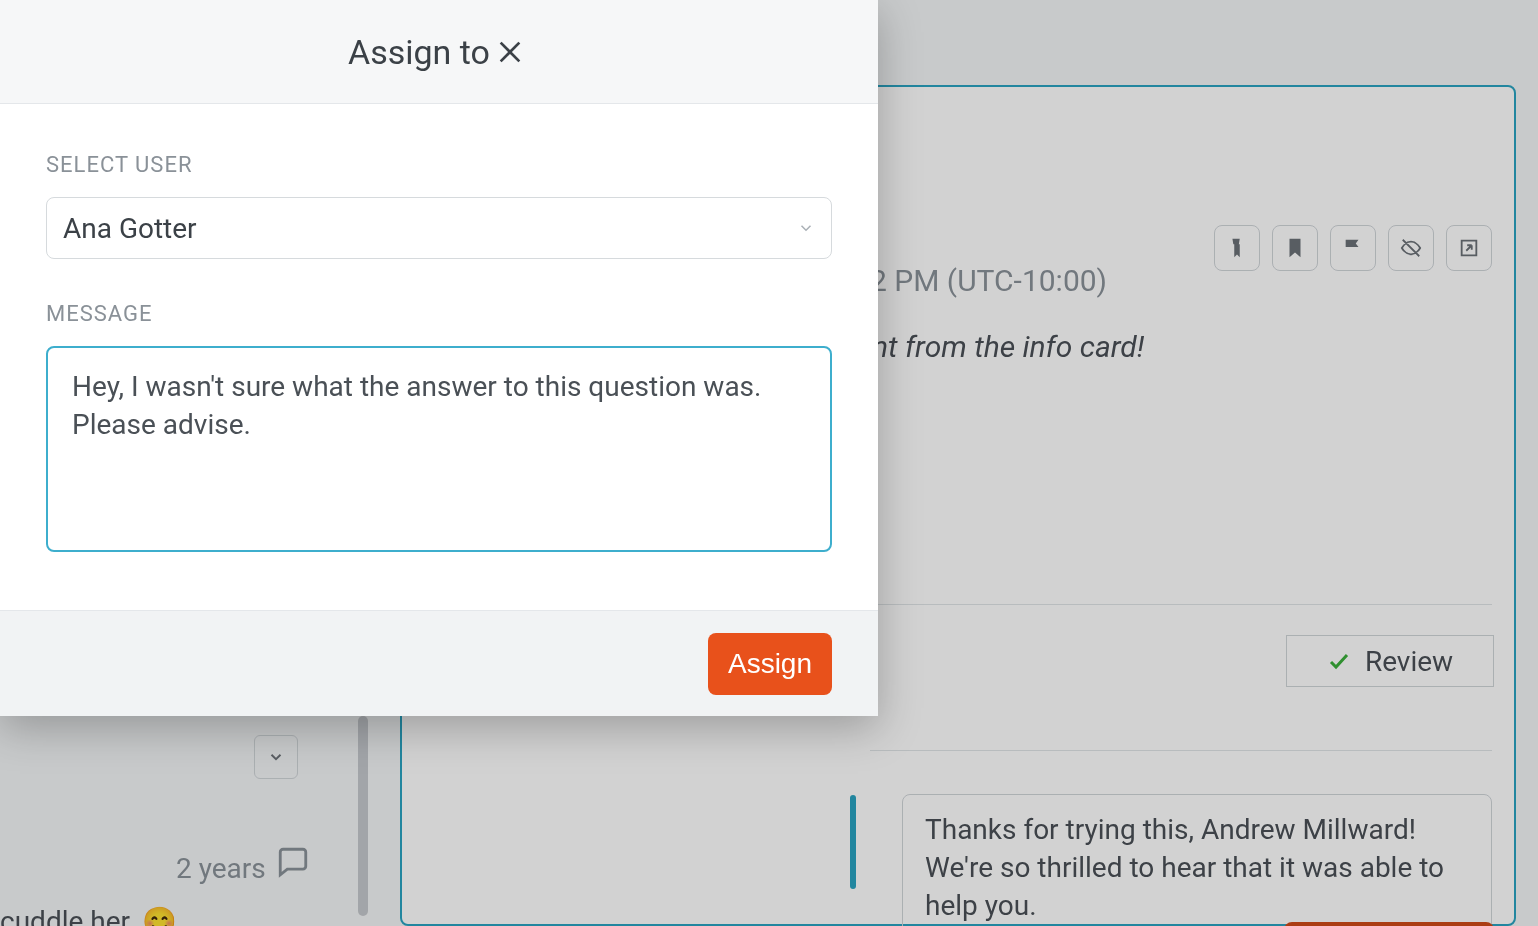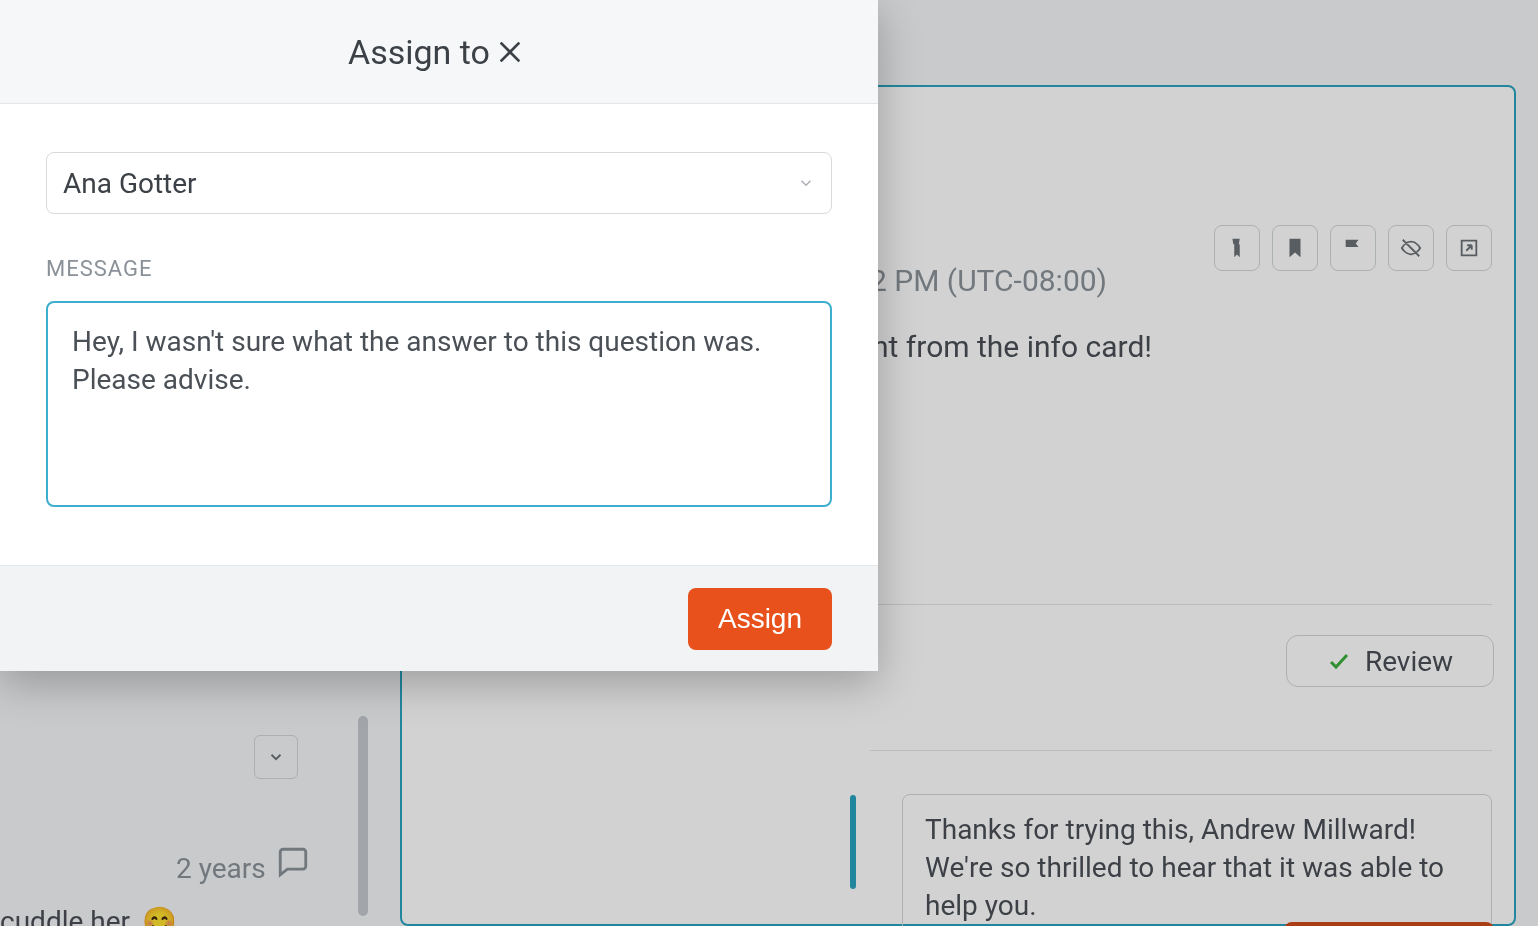--- a/index.html
+++ b/index.html
@@ -12,26 +12,26 @@
   .bg-timeline-col .chevron-box { position:absolute; left:254px; top:735px; width:44px; height:44px; border:1px solid #cfd4d8; border-radius:6px; display:flex; align-items:center; justify-content:center; }
   .bg-timeline-col .chevron-box svg{ width:18px; height:18px; stroke:#6b7177; fill:none; stroke-width:2.5; }
   .bg-timeline-col .age { position:absolute; left:176px; top:852px; font-size:28px; color:#8a9198; }
   .bg-timeline-col .comment-icon { position:absolute; left:276px; top:845px; }
   .bg-timeline-col .comment-icon svg{ width:34px; height:34px; stroke:#8a9198; fill:none; stroke-width:2; }
   .bg-timeline-col .cuddle { position:absolute; left:0; top:905px; font-size:28px; color:#4a5056; }
   .bg-scroll { position:absolute; left:358px; top:716px; width:10px; height:200px; background:#c5c8cc; border-radius:5px; }
 
   .bg-main { position:absolute; left:400px; top:85px; right:22px; bottom:0; border:2px solid #2aa3c0; border-radius:8px; background:#fff; }
   .bg-main .timestamp { position:absolute; left:468px; top:176px; font-size:30px; color:#8a9198; }
-  .bg-main .info-text { position:absolute; left:470px; top:242px; font-size:30px; color:#4a5056; }
+  .bg-main .info-text { position:absolute; left:470px; top:242px; font-size:30px; color:#4a5056;font-style:italic; }
   .bg-action-icons { position:absolute; right:22px; top:138px; display:flex; gap:12px; }
   .bg-action-icons .ico { width:46px; height:46px; border:1px solid #cfd4d8; border-radius:8px; display:flex; align-items:center; justify-content:center; background:#fff; }
   .bg-action-icons .ico svg{ width:22px; height:22px; fill:#6b7177; }
   .bg-divider { position:absolute; left:468px; right:22px; top:517px; height:1px; background:#dfe3e6; }
-  .bg-review { position:absolute; right:20px; top:548px; width:208px; height:52px; border:1px solid #cfd4d8; border-radius:12px; display:flex; align-items:center; justify-content:center; gap:14px; font-size:28px; color:#4a5056; background:#fff;margin-left:24px; }
+  .bg-review { position:absolute; right:20px; top:548px; width:208px; height:52px; border:1px solid #cfd4d8; border-radius:0; display:flex; align-items:center; justify-content:center; gap:14px; font-size:28px; color:#4a5056; background:#fff;margin-left:24px; }
   .bg-review svg{ width:24px; height:24px; stroke:#3aae3a; fill:none; stroke-width:3; }
   .bg-divider2 { position:absolute; left:468px; right:22px; top:663px; height:1px; background:#dfe3e6; }
   .bg-reply { position:absolute; left:500px; right:22px; top:707px; border:1px solid #cfd4d8; border-radius:8px; padding:16px 22px; font-size:28px; color:#4a5056; line-height:1.35; }
   .bg-reply-accent { position:absolute; left:448px; top:708px; width:6px; height:94px; background:#2aa3c0; border-radius:3px; }
   .bg-send { position:absolute; right:20px; top:835px; width:210px; height:62px; background:#cf4a19; border-radius:8px; display:flex; align-items:center; justify-content:center; font-size:30px; color:#fff; }
 
   
   .overlay { position:absolute; inset:0; background:rgba(0,0,0,0.06); }
 
   
@@ -39,21 +39,21 @@
   .modal-header { height:104px; display:flex; align-items:center; justify-content:center; padding:0 46px; border-bottom:1px solid #e4e7ea; background:#f6f7f8; }
   .modal-title { font-size:34px; font-weight:400; color:#3b4147; }
   .close-btn { width:40px; height:40px; display:flex; align-items:center; justify-content:center; cursor:pointer; }
   .close-btn svg{ width:32px; height:32px; stroke:#3b4147; stroke-width:2; fill:none; }
   .modal-body { padding:48px 46px 54px; }
   .field-label { font-size:22px; letter-spacing:1px; color:#8a9198; margin-bottom:20px; }
   .select { width:100%; height:62px; border:1px solid #d6dadd; border-radius:8px; display:flex; align-items:center; justify-content:space-between; padding:0 16px; font-size:28px; color:#3b4147; background:#fff; cursor:pointer; }
   .select svg{ width:18px; height:18px; stroke:#aab0b6; fill:none; stroke-width:2; }
   .textarea { width:100%; height:206px; border:2px solid #3daecd; border-radius:8px; padding:20px 24px; font-size:28px; color:#4a5056; line-height:1.35; resize:none; outline:none; font-family:inherit; }
   .modal-footer { height:106px; background:#f1f3f4; border-top:1px solid #e4e7ea; display:flex; align-items:center; justify-content:flex-end; padding:0 46px; }
-  .assign-btn { height:62px; padding:0 30px; background:#e8511b; color:#fff; font-size:28px; border:none; border-radius:8px; cursor:pointer; }
+  .assign-btn { height:62px; padding:0 20px; background:#e8511b; color:#fff; font-size:28px; border:none; border-radius:8px; cursor:pointer; }
   .gap { height:42px; }
 </style>
 </head>
 <body>
 
 <div class="bg-page">
   <div class="bg-timeline-col">
     <div class="chevron-box">
       <svg viewBox="0 0 24 24">
           <polyline points="6 9 12 15 18 9"></polyline>
@@ -63,21 +63,21 @@
     <span class="comment-icon">
       <svg viewBox="0 0 24 24">
           <path d="M21 15a2 2 0 0 1-2 2H8l-5 4V5a2 2 0 0 1 2-2h14a2 2 0 0 1 2 2z"></path>
         </svg>
     </span>
     <span class="cuddle">cuddle her. 😊</span>
   </div>
   <div class="bg-scroll"></div>
 
   <div class="bg-main">
-    <span class="timestamp">2 PM (UTC-08:00)</span>
+    <span class="timestamp">2 PM (UTC-10:00)</span>
     <span class="info-text">nt from the info card!</span>
     <div class="bg-action-icons">
       <div class="ico">
           <svg viewBox="0 0 24 24">
             <path d="M7 2h8l-1 6h-6z M9 8h6v14l-3-3-3 3z"></path>
           </svg>
         </div>
       <div class="ico">
           <svg viewBox="0 0 24 24">
             <path d="M6 2h12v20l-6-5-6 5z"></path>
@@ -121,20 +121,21 @@
   <div class="modal-header">
     <h2 class="modal-title">Assign to</h2>
     <div class="close-btn">
       <svg viewBox="0 0 24 24">
           <line x1="5" y1="5" x2="19" y2="19"></line>
           <line x1="19" y1="5" x2="5" y2="19"></line>
         </svg>
     </div>
   </div>
   <div class="modal-body">
+    <div class="field-label">SELECT USER</div>
     <div class="select">
       <span>Ana Gotter</span>
       <svg viewBox="0 0 24 24">
           <polyline points="6 9 12 15 18 9"></polyline>
         </svg>
     </div>
     <div class="gap"></div>
     <div class="field-label">MESSAGE</div>
     <textarea class="textarea" style="">Hey, I wasn't sure what the answer to this question was. Please advise.</textarea>
   </div>

